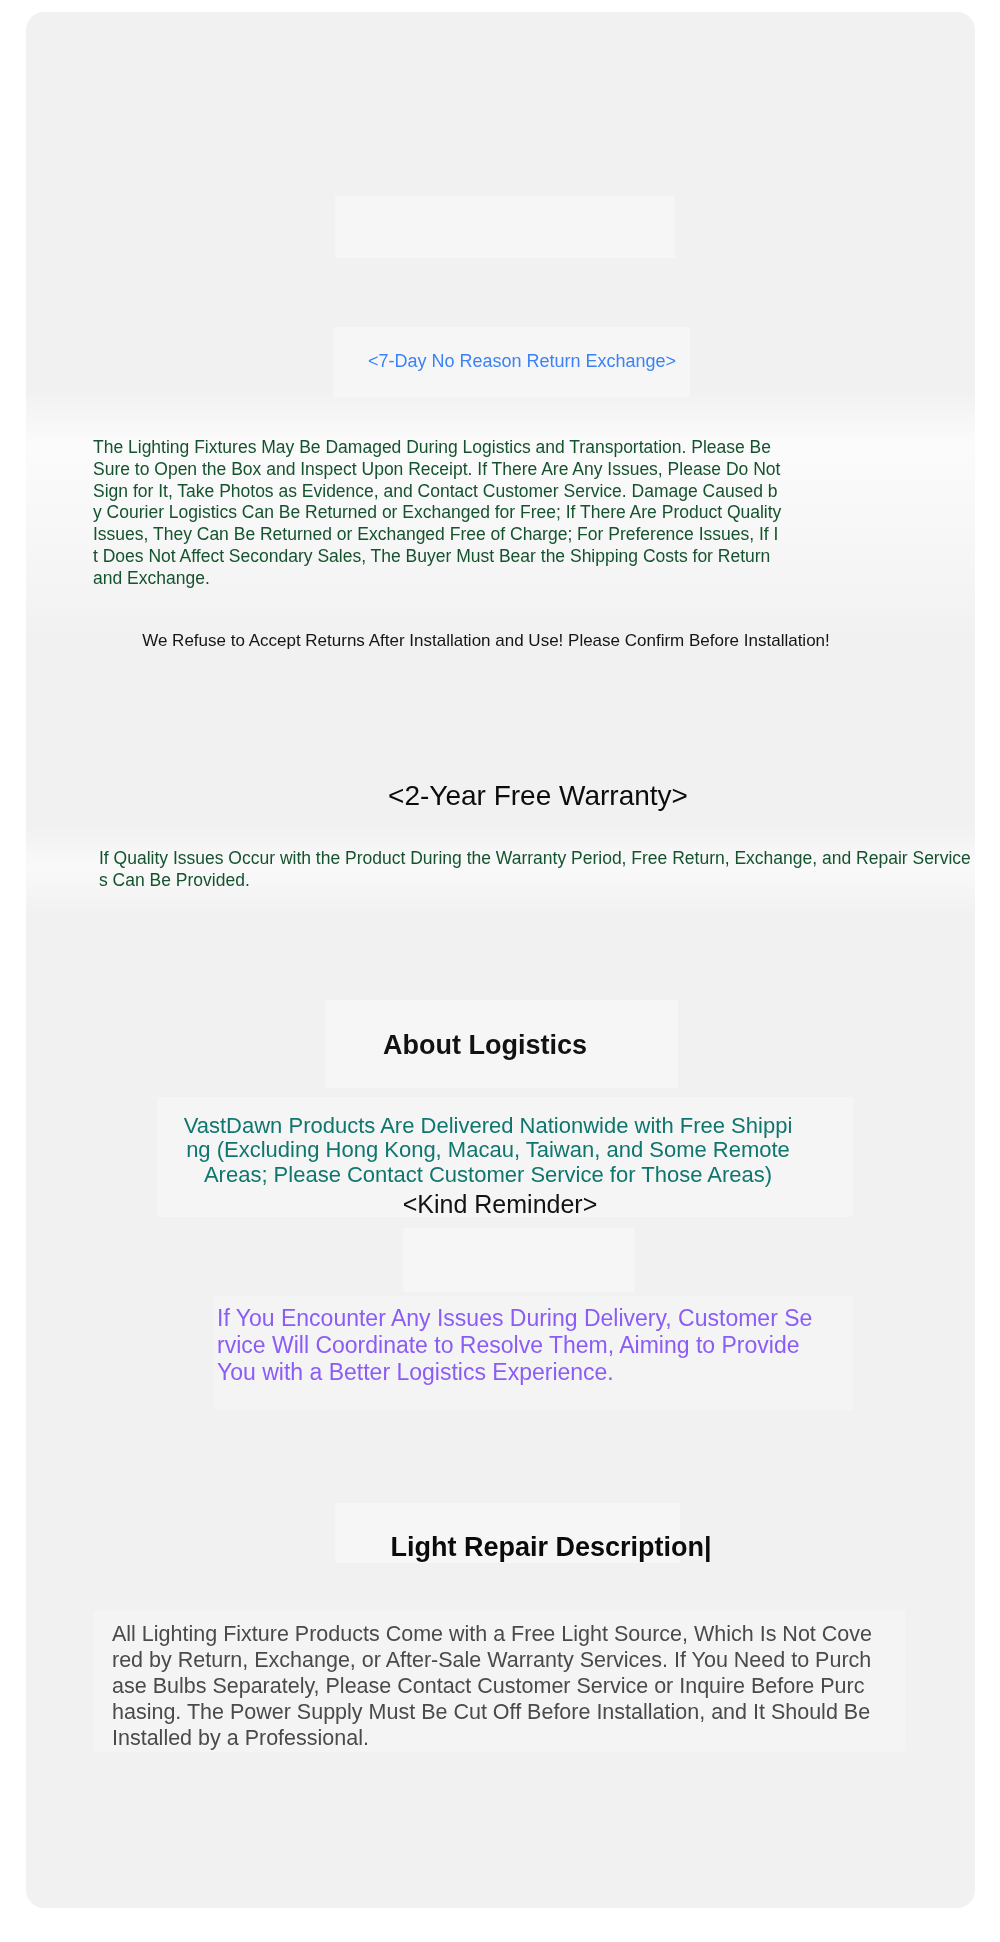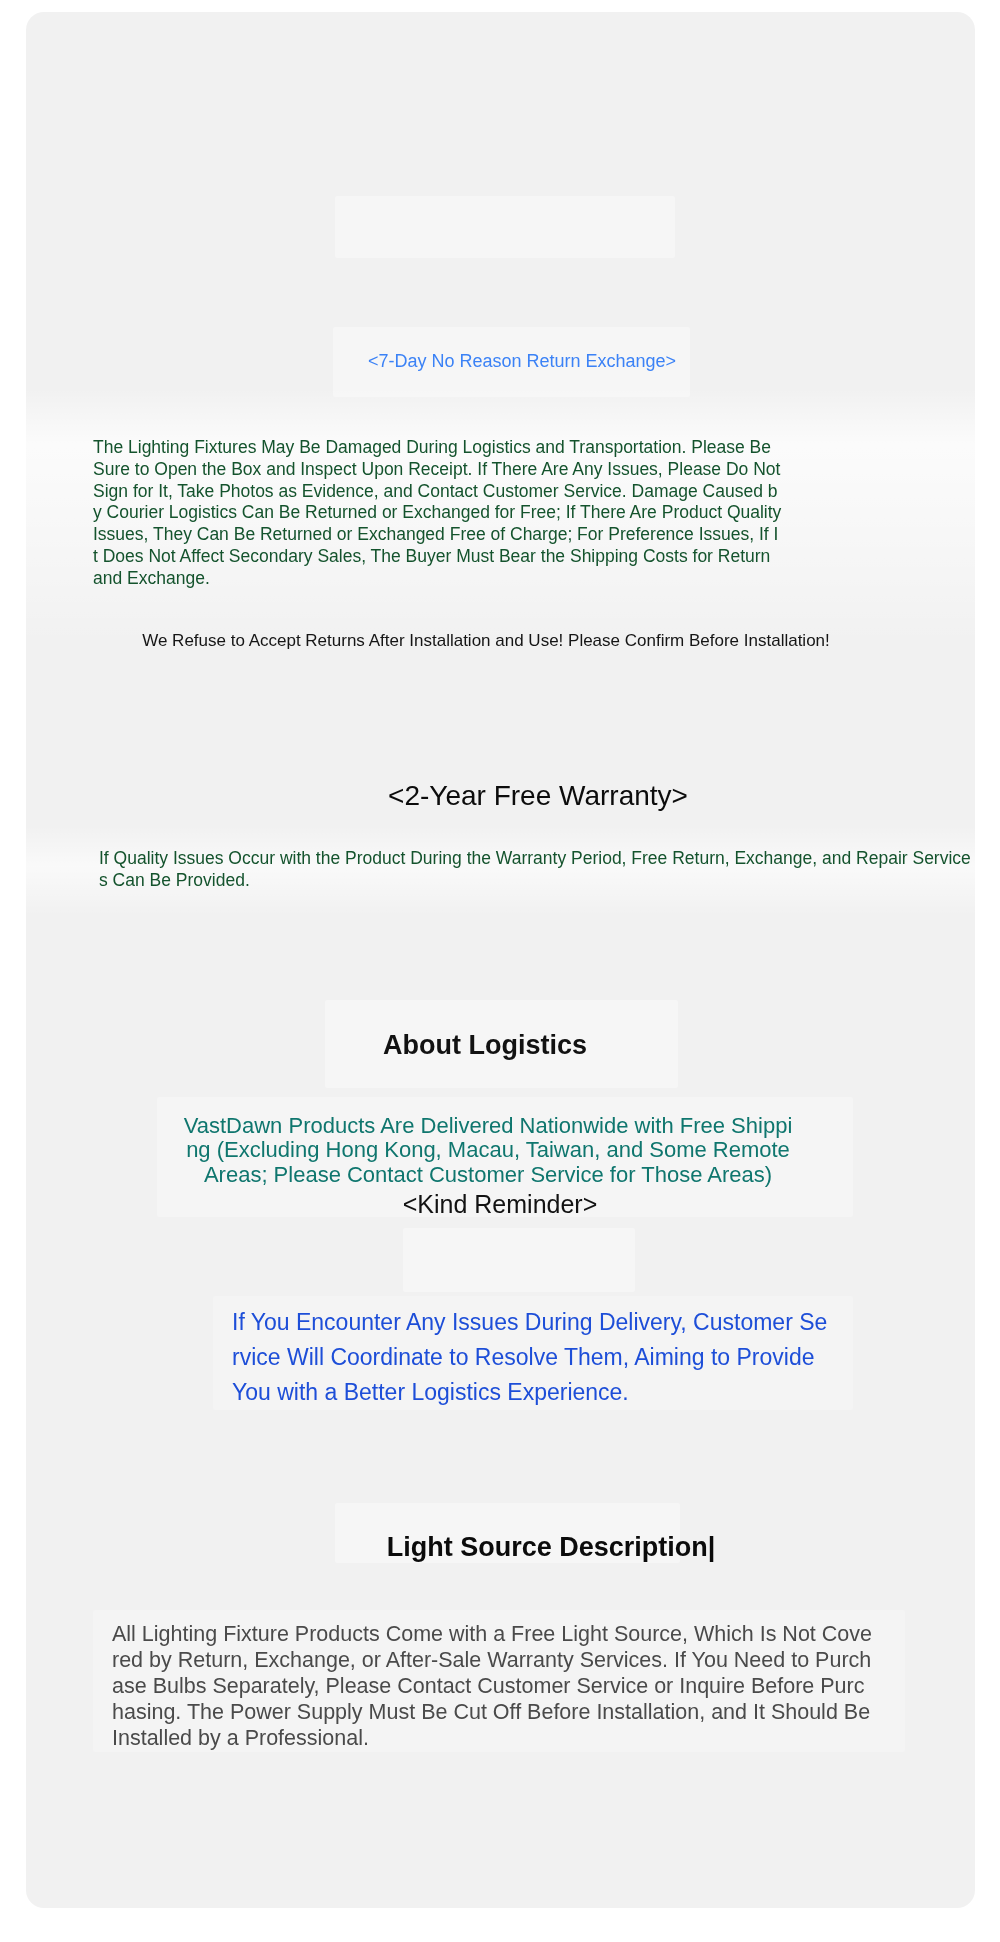--- a/index.html
+++ b/index.html
@@ -138,26 +138,26 @@
     line-height: 24.4px;
     color: #0f766e;
     text-align: center;
   }
   .t-kind {
     top: 1190px;
     font-size: 25px;
     color: #121212;
   }
   .t-logi-body2 {
-    left: 232px;
+    left: 217px;
     top: 1305px;
     width: 602px;
     font-size: 23px;
-    line-height: 35px;
-    color: #1d4ed8;
+    line-height: 27px;
+    color: #8b5cf6;
   }
   .t-light-title {
     top: 1532px;
     font-size: 27px;
     font-weight: 700;
     color: #0b0b0b;
     padding-left: 102px;
   }
   .t-light-body {
     left: 112px;
@@ -199,17 +199,17 @@
   <p class="txt body-text t-warranty-body">If Quality Issues Occur with the Product During the Warranty Period, Free Return, Exchange, and Repair Services Can Be Provided.</p>
 
   <h2 class="txt centered t-logi-title">About Logistics</h2>
 
   <p class="txt body-text t-logi-body1">VastDawn Products Are Delivered Nationwide with Free Shipping (Excluding Hong Kong, Macau, Taiwan, and Some Remote Areas; Please Contact Customer Service for Those Areas)</p>
 
   <div class="txt centered t-kind">&lt;Kind Reminder&gt;</div>
 
   <p class="txt body-text t-logi-body2">If You Encounter Any Issues During Delivery, Customer Service Will Coordinate to Resolve Them, Aiming to Provide You with a Better Logistics Experience.</p>
 
-  <h2 class="txt centered t-light-title">Light Source Description|</h2>
+  <h2 class="txt centered t-light-title">Light Repair Description|</h2>
 
   <p class="txt body-text t-light-body">All Lighting Fixture Products Come with a Free Light Source, Which Is Not Covered by Return, Exchange, or After-Sale Warranty Services. If You Need to Purchase Bulbs Separately, Please Contact Customer Service or Inquire Before Purchasing. The Power Supply Must Be Cut Off Before Installation, and It Should Be Installed by a Professional.</p>
 
 </div>
 
 </body></html>

